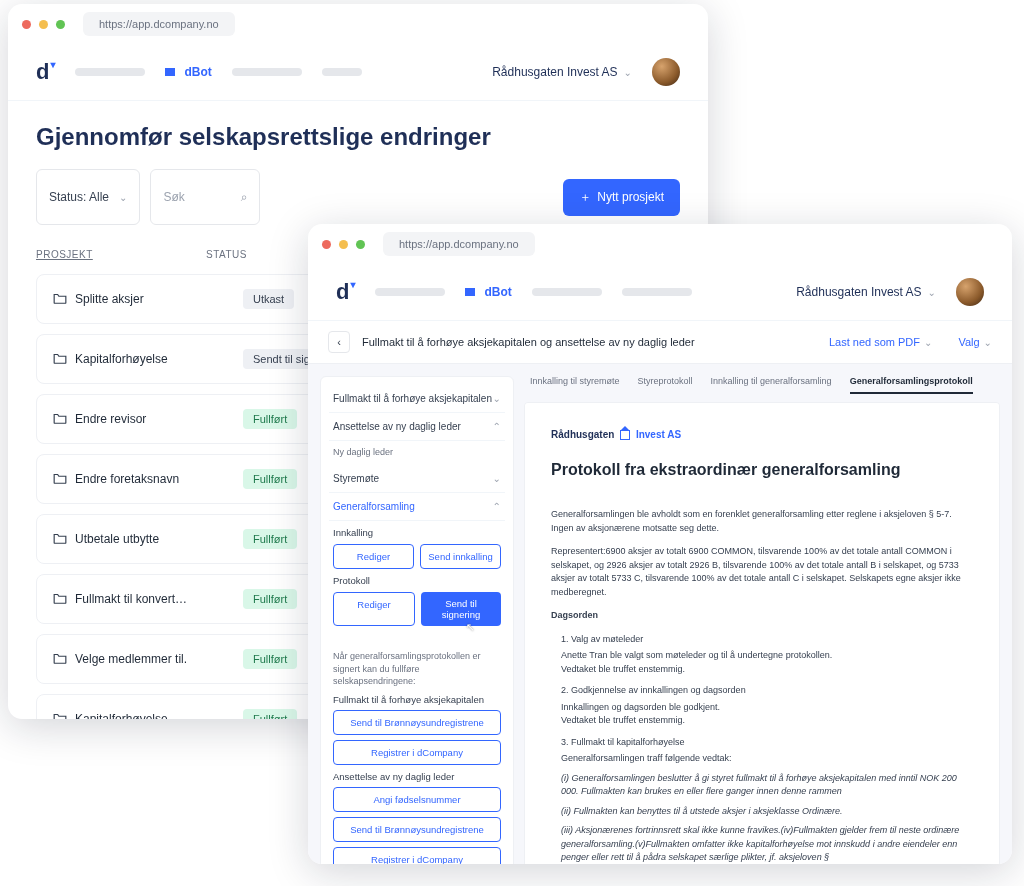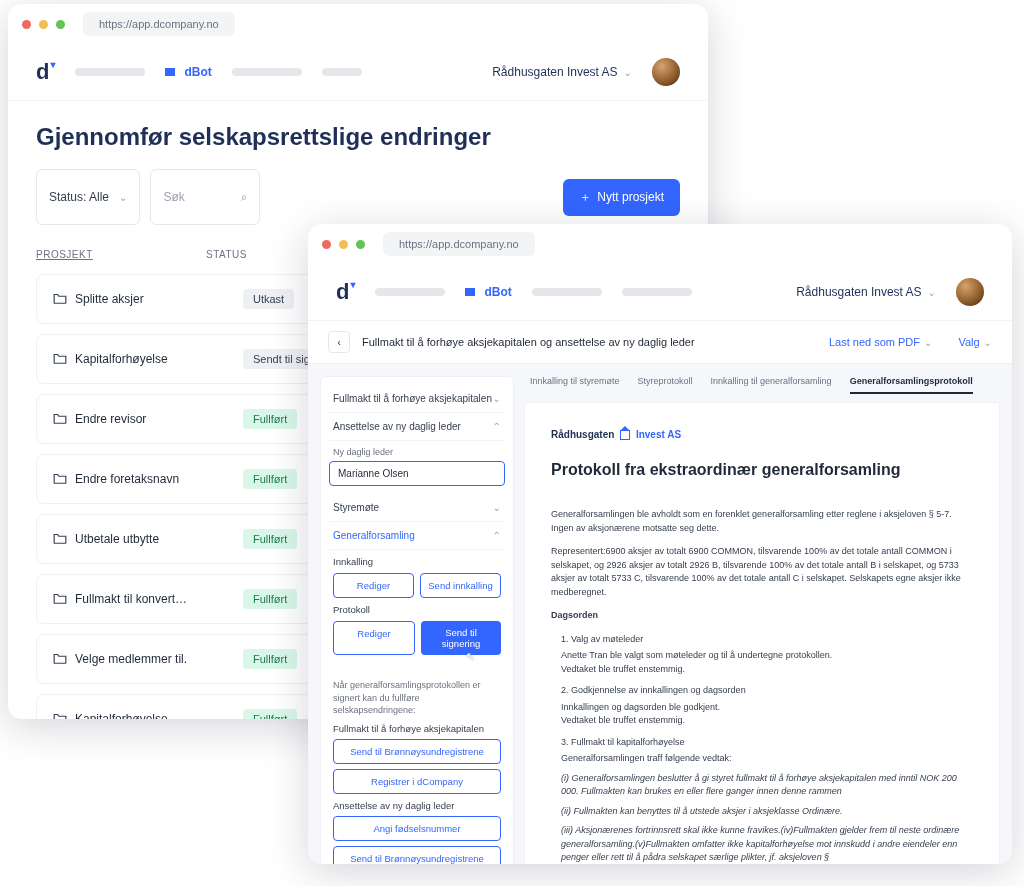--- a/index.html
+++ b/index.html
@@ -285,21 +285,20 @@
     <div class="side-panel">
       <div class="accordion">
           <span>Fullmakt til å forhøye aksjekapitalen</span>
           <span class="chev">⌄</span>
         </div>
       <div class="accordion exp">
           <span style="color:#374151;">Ansettelse av ny daglig leder</span>
           <span class="chev">⌃</span>
         </div>
       <div class="field-label">Ny daglig leder</div>
-      <input class="text-input" value="Marianne Olsen" style="">
       <div class="accordion" style="margin-top:8px;gap:48px;">
           <span>Styremøte</span>
           <span class="chev">⌄</span>
         </div>
       <div class="accordion exp">
           <span style="color:#3366ff;">Generalforsamling</span>
           <span class="chev">⌃</span>
         </div>
       <div class="section-txt">Innkalling</div>
       <div class="btn-row">

